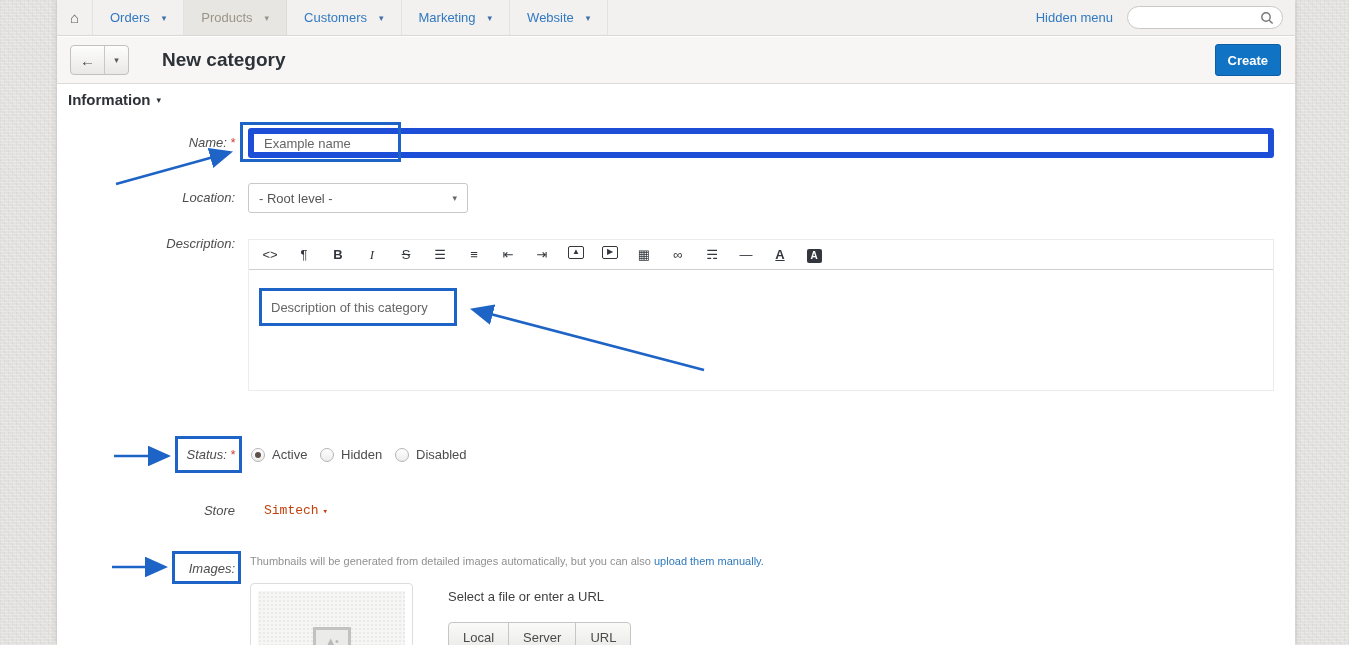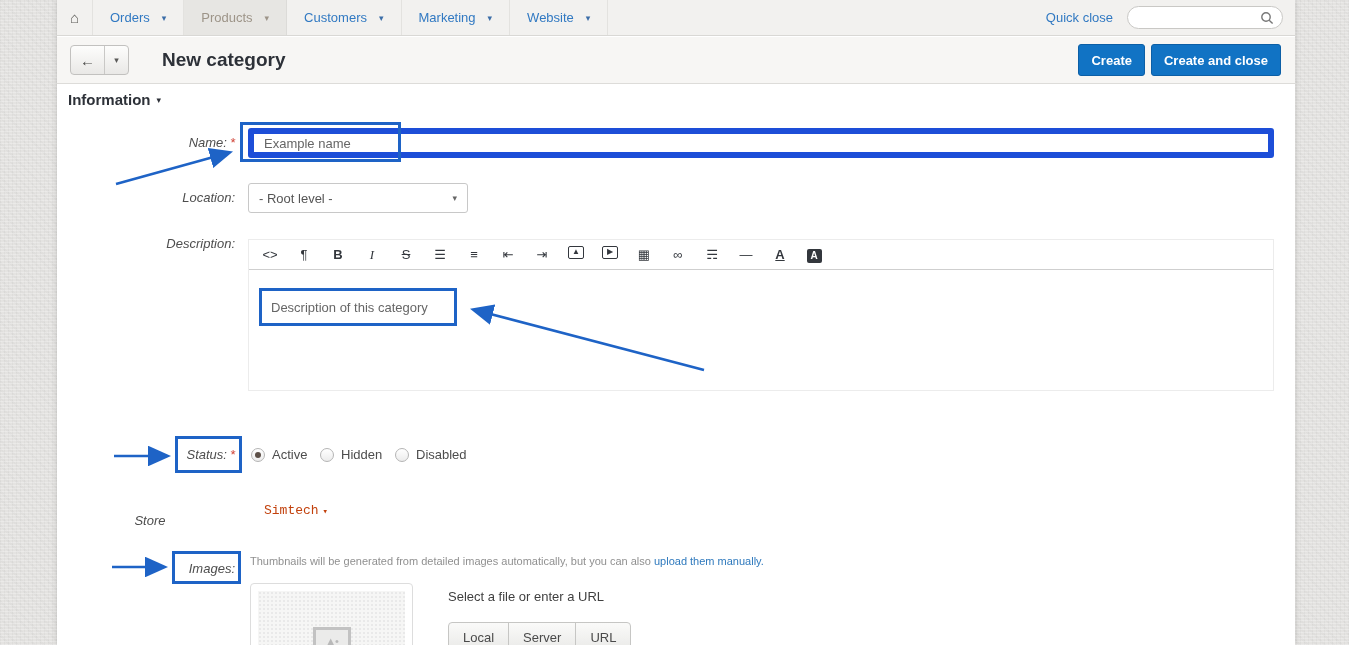--- a/index.html
+++ b/index.html
@@ -112,21 +112,21 @@
       </a>
       <a class="nav-item">
         <span>Marketing</span>
         <span class="caret">▾</span>
       </a>
       <a class="nav-item">
         <span>Website</span>
         <span class="caret">▾</span>
       </a>
       <div class="nav-right">
-        <span class="quick-menu">Quick close</span>
+        <span class="quick-menu">Hidden menu</span>
         <div class="searchbox">
           <input value="" style="">
           <svg width="14" height="14" viewBox="0 0 14 14">
               <circle cx="6" cy="6" r="4.2" fill="none" stroke="#777" stroke-width="1.4"></circle>
               <line x1="9.2" y1="9.2" x2="12.6" y2="12.6" stroke="#777" stroke-width="1.4"></line>
             </svg>
         </div>
       </div>
     </div>
 
@@ -135,21 +135,20 @@
         <div class="back-btn">
             <span>←</span>
           </div>
         <div class="back-caret">
             <span>▾</span>
           </div>
       </div>
       <div class="page-title">New category</div>
       <div class="hdr-actions">
         <button class="btn-blue">Create</button>
-        <button class="btn-blue">Create and close</button>
       </div>
     </div>
 
     <div class="content">
       <div class="info-hd"><span>Information</span><span class="caret">▾</span></div>
 
       <div class="flabel" style="top:50px;"><span>Name:</span><span class="req">*</span></div>
       <input class="txt-input" value="Example name" style="">
 
       <div class="flabel" style="top:105px;"><span>Location:</span></div>
@@ -183,21 +182,21 @@
       </div>
 
       <div class="flabel" style="top:362px;"><span>Status:</span><span class="req">*</span></div>
       <div class="radio sel" style="left:194px; top:363px;"></div>
       <div class="radio-label" style="left:215px; top:362px;">Active</div>
       <div class="radio" style="left:263px; top:363px;"></div>
       <div class="radio-label" style="left:284px; top:362px;">Hidden</div>
       <div class="radio" style="left:338px; top:363px;"></div>
       <div class="radio-label" style="left:359px; top:362px;">Disabled</div>
 
-      <div class="flabel" style="top:428px;text-align:center;"><span>Store</span></div>
+      <div class="flabel" style="top:418px;"><span>Store</span></div>
       <div class="store-link"><span>Simtech</span><span class="caret">▾</span></div>
 
       <div class="flabel" style="top:476px;"><span>Images:</span></div>
       <div class="img-hint"><span>Thumbnails will be generated from detailed images automatically, but you can also </span><a>upload them manually.</a></div>
 
       <div class="ph-box">
         <div class="ph-inner">
           <div class="ph-icon">▲•</div>
         </div>
       </div>

